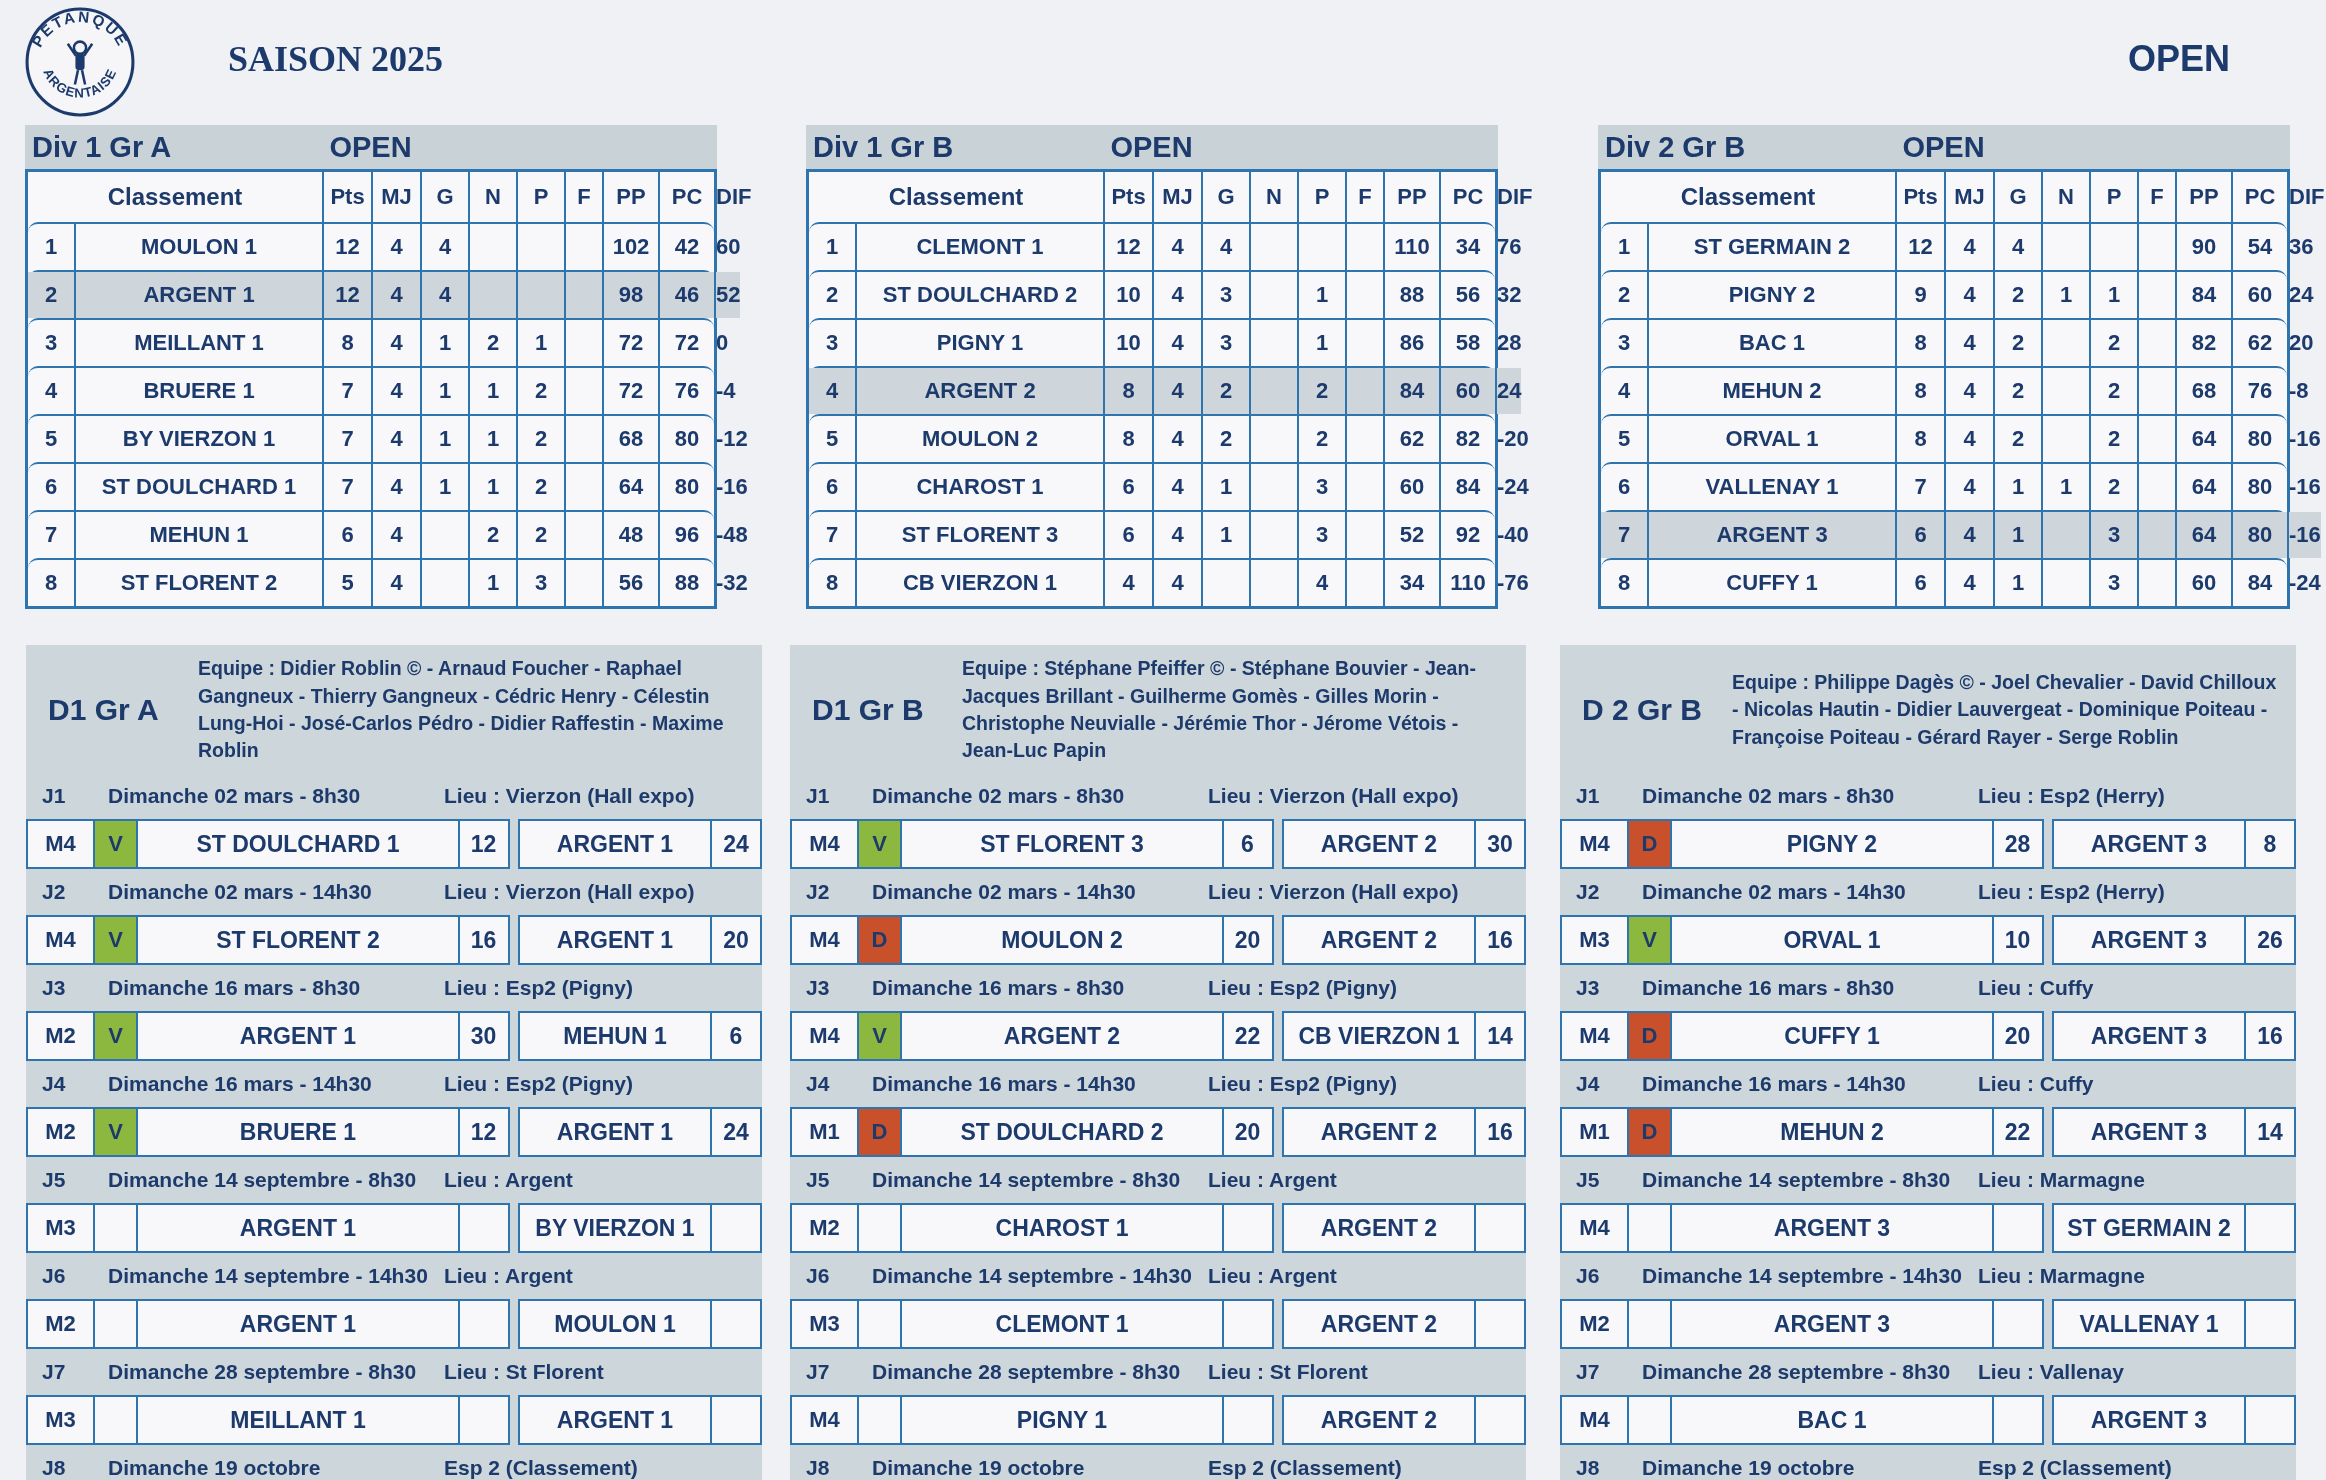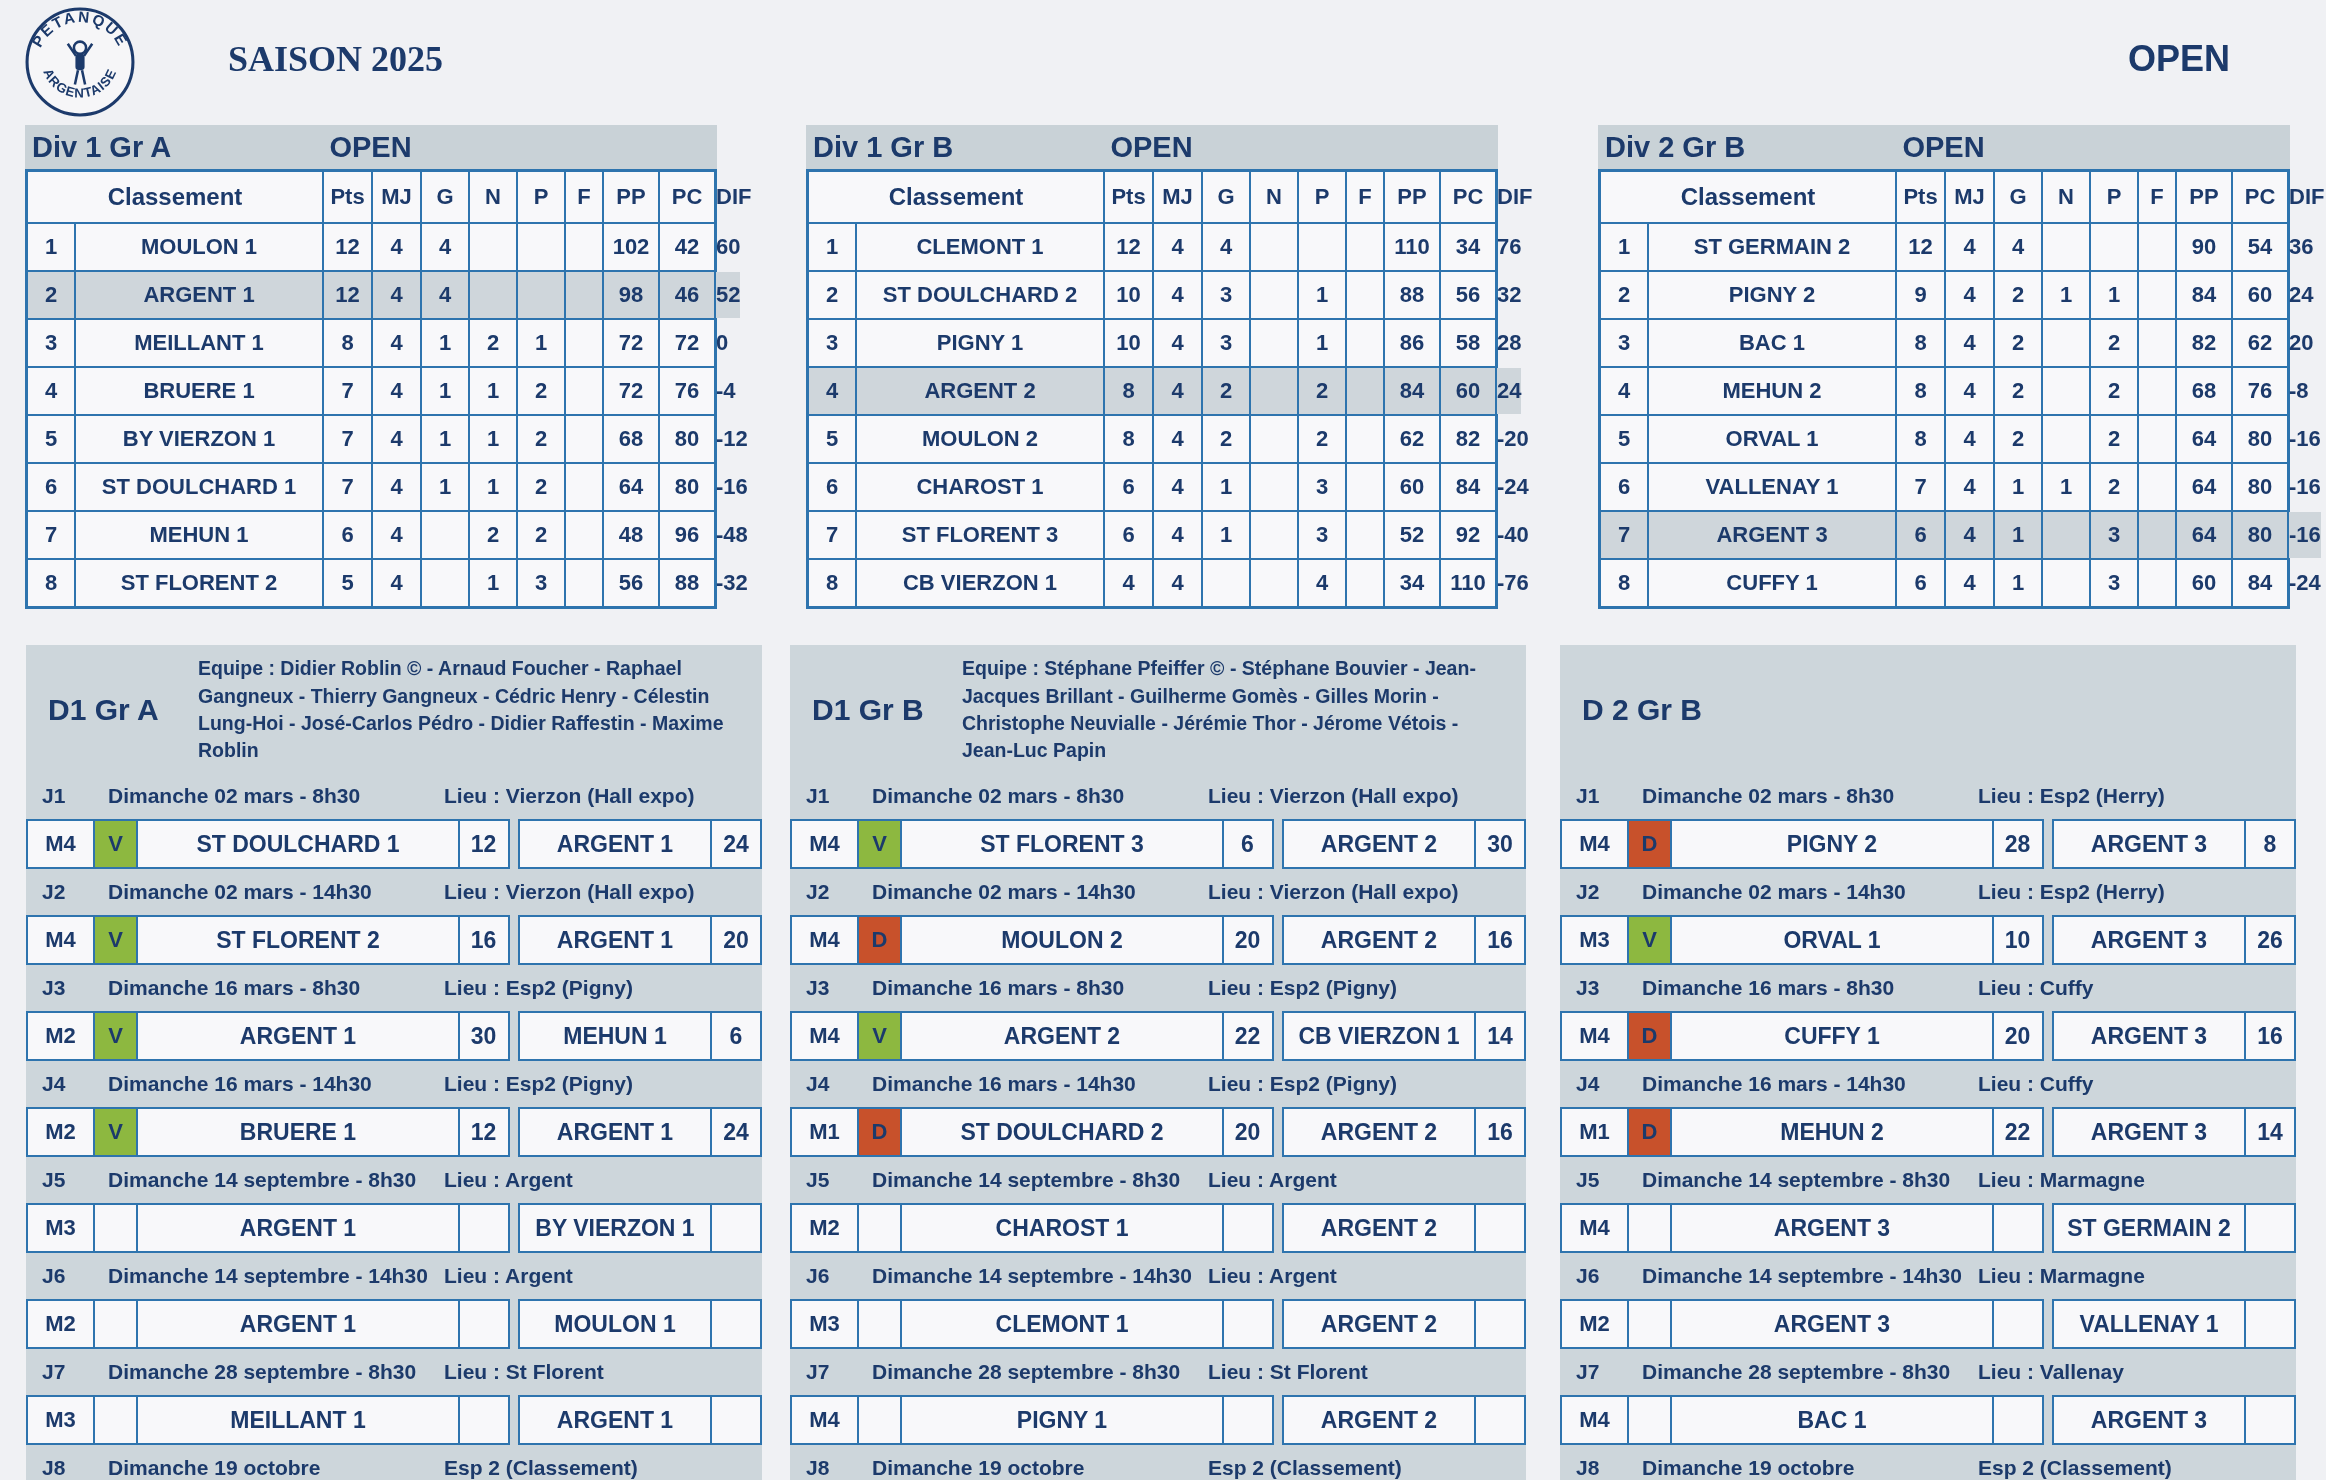--- a/index.html
+++ b/index.html
@@ -15,21 +15,21 @@
   .hdr-title{position:absolute;left:860px;top:42px;width:840px;text-align:center;font-size:33px;font-weight:bold;}
   .hdr-open{position:absolute;right:96px;top:38px;font-size:36px;font-weight:bold;}
   
   .standings{position:absolute;top:125px;left:0;width:100%;height:470px;}
   .standing{position:absolute;width:692px;}
   .standing:nth-child(1){left:25px;} .standing:nth-child(2){left:806px;} .standing:nth-child(3){left:1598px;}
   .sbar{position:relative;height:44px;background:var(--bar);display:flex;align-items:center;}
   .sbar-div{font-size:29px;font-weight:bold;padding-left:7px;}
   .sbar-open{position:absolute;left:44%;font-size:29px;font-weight:bold;}
   .stable{width:692px;border:3px solid var(--border);box-sizing:border-box;background:var(--cell);}
-  .t-row{display:grid;grid-template-columns:46px 248px 49px 49px 48px 48px 48px 38px 56px 56px 1fr;}
+  .t-row{display:grid;grid-template-columns:46px 248px 49px 49px 48px 48px 48px 38px 56px 56px 1fr;border-radius:10px;}
   .t-row + .t-row{border-top:2px solid var(--border);}
   .t-row > *{border-left:2px solid var(--border);display:flex;align-items:center;justify-content:center;
     font-weight:bold;font-size:22px;height:46px;box-sizing:border-box;}
   .t-row > *:first-child{border-left:none;}
   .t-head > *{height:50px;font-size:22px;}
   .th-classement{grid-column:1 / 3;font-size:24px;}
   .t-row.hl > *{background:var(--highlight);}
   
   .schedules{position:absolute;top:645px;left:0;width:100%;height:830px;}
   .sched{position:absolute;width:736px;background:var(--panel);box-sizing:border-box;padding-bottom:4px;}
@@ -658,20 +658,21 @@
         </div>
         <div class="j-row">
           <div class="j-label">J8</div>
           <div class="j-date">Dimanche 19 octobre</div>
           <div class="j-lieu">Esp 2 (Classement)</div>
         </div>
       </div>
       <div class="sched">
         <div class="sched-head">
           <div class="sched-group">D 2  Gr B</div>
+          <div class="sched-equipe">Equipe : Philippe Dagès © - Joel Chevalier - David Chilloux - Nicolas Hautin - Didier Lauvergeat - Dominique Poiteau - Françoise Poiteau - Gérard Rayer - Serge Roblin</div>
         </div>
         <div class="j-row">
           <div class="j-label">J1</div>
           <div class="j-date">Dimanche 02 mars - 8h30</div>
           <div class="j-lieu">Lieu : Esp2 (Herry)</div>
         </div>
         <div class="m-row">
           <div class="m-label">M4</div>
           <div class="m-result loss">D</div>
           <div class="m-team">PIGNY 2</div>

